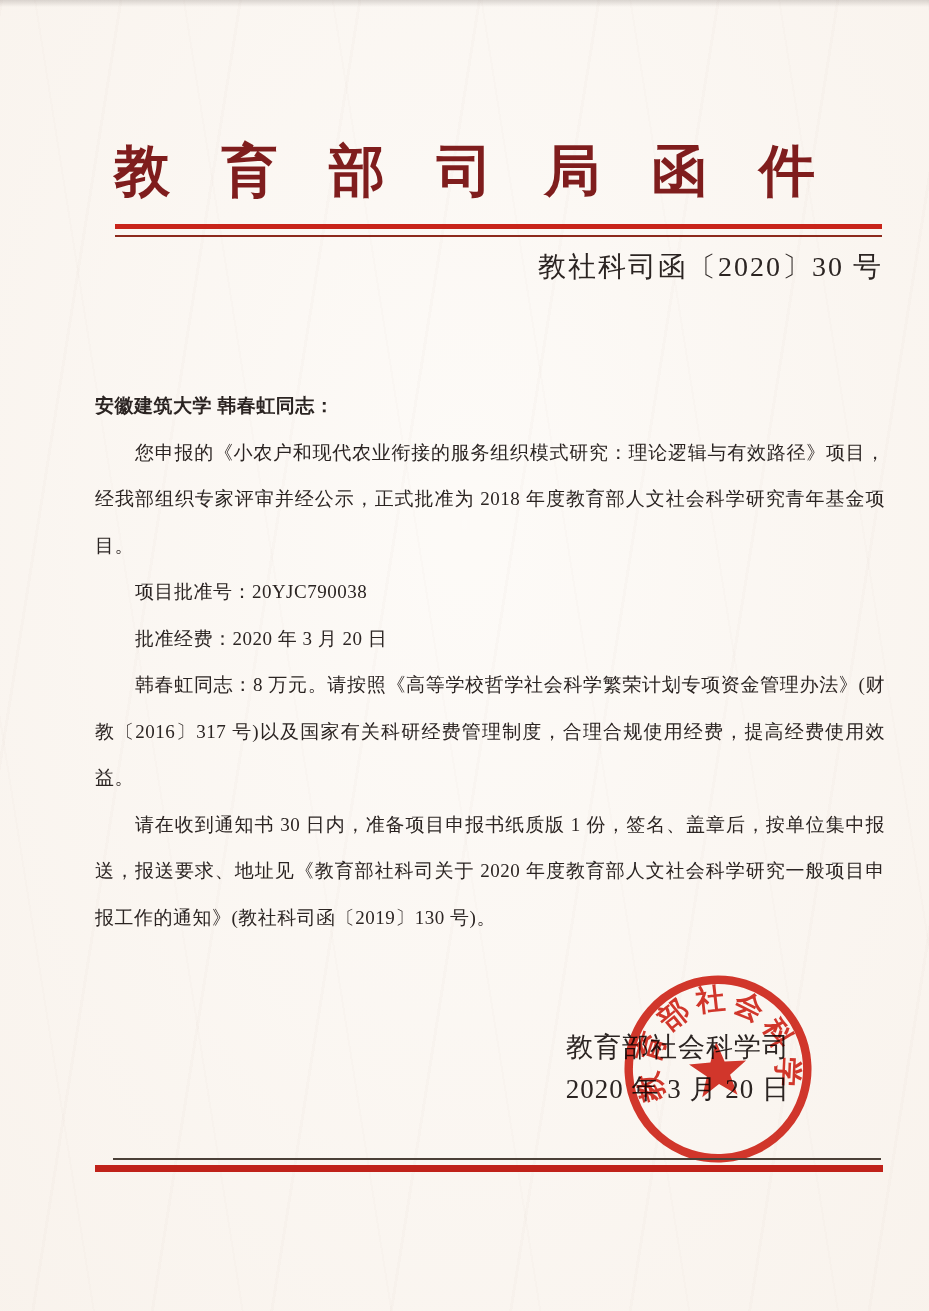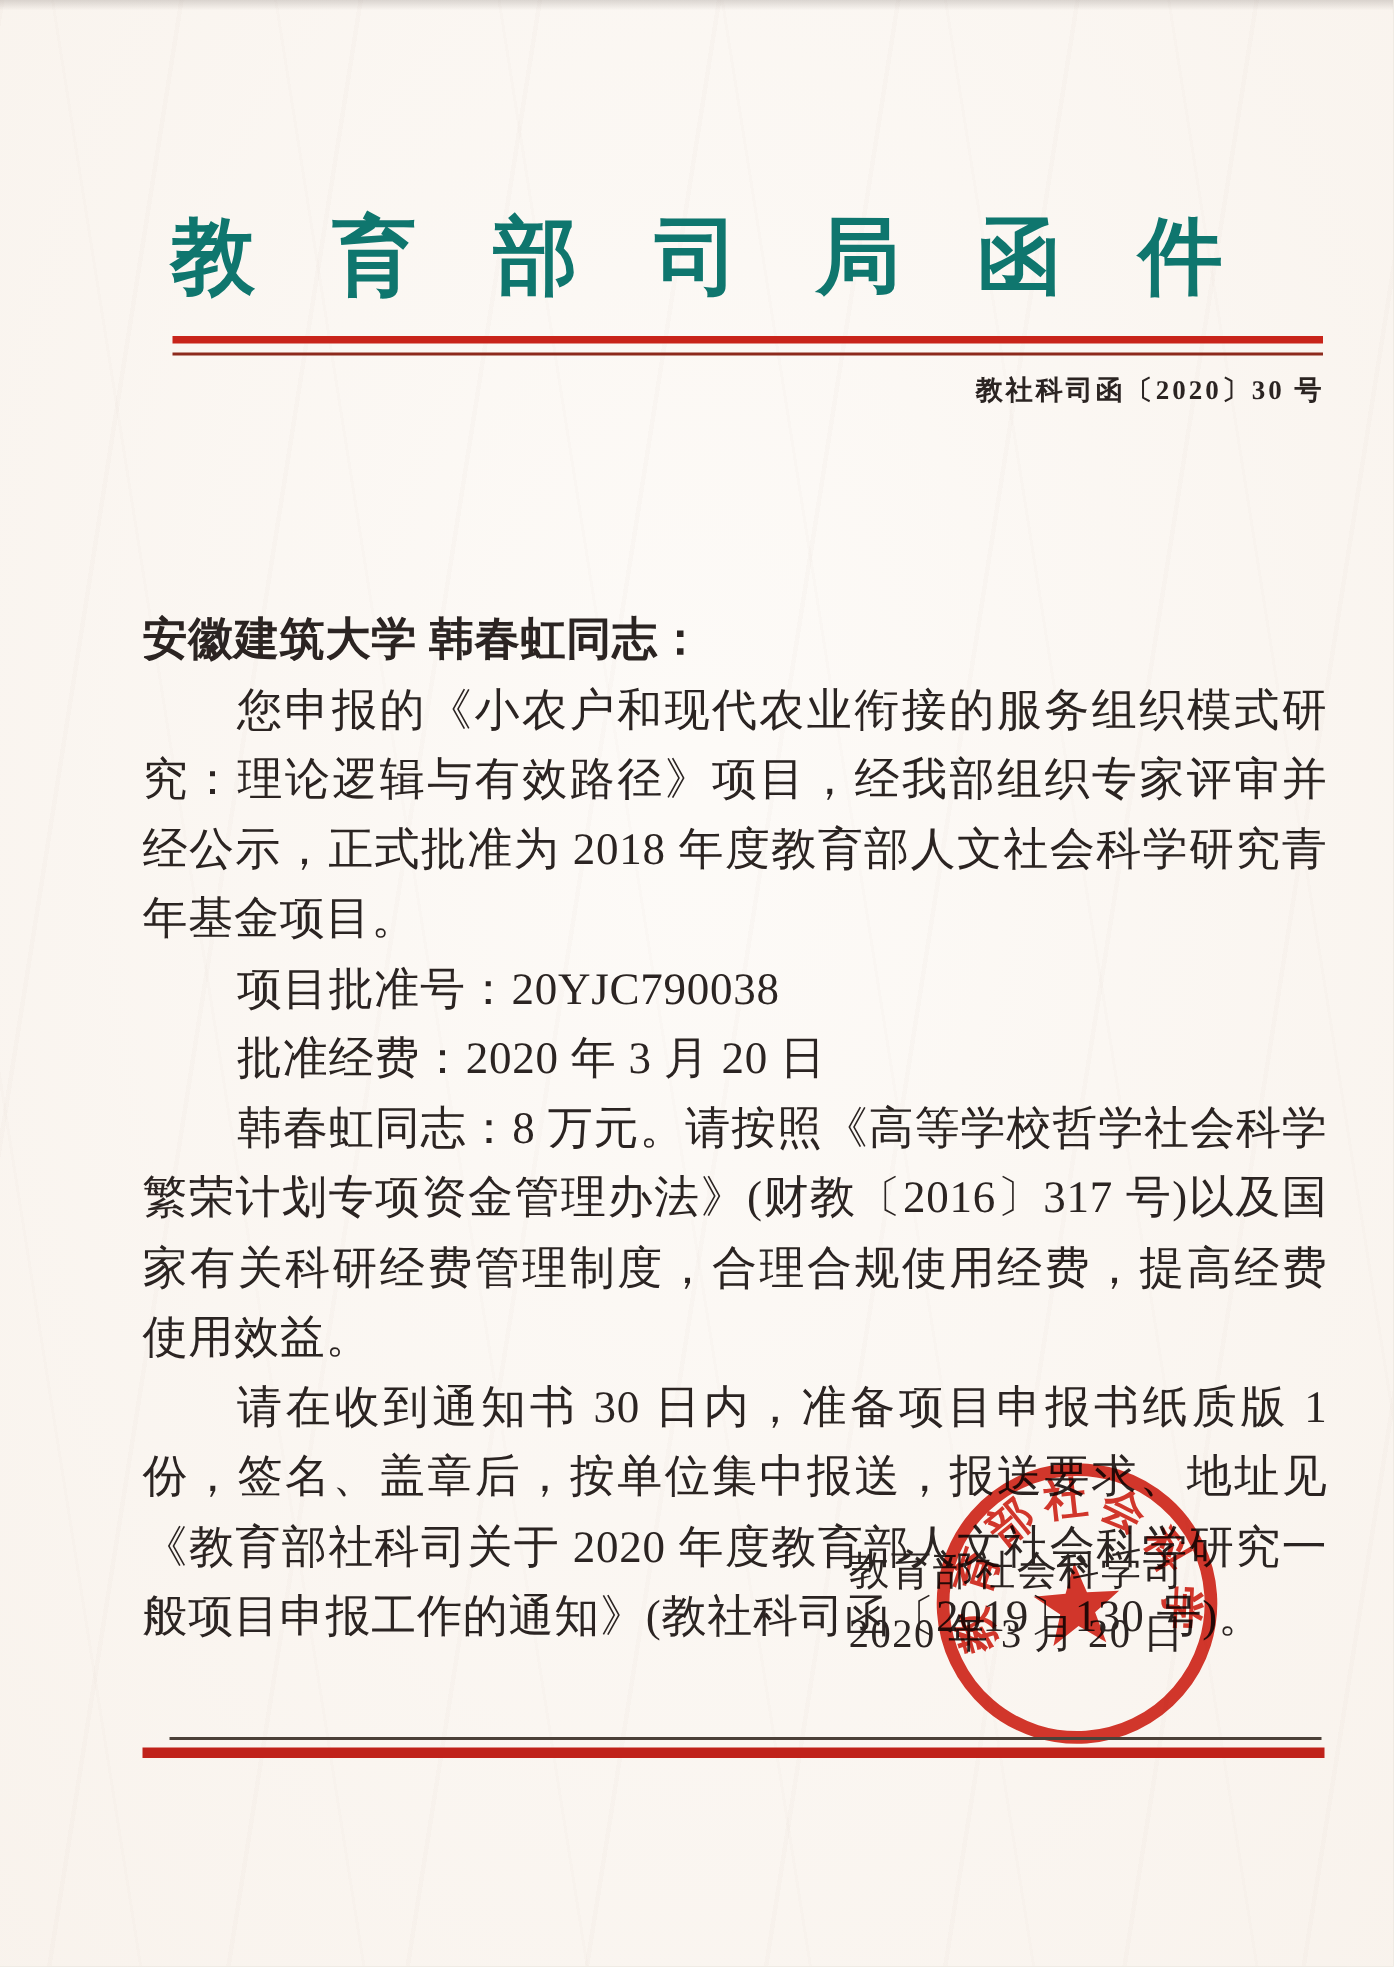--- a/index.html
+++ b/index.html
@@ -14,42 +14,42 @@
     background:
       repeating-linear-gradient(99deg, rgba(201,179,168,.05) 0 3px, transparent 3px 118px),
       repeating-linear-gradient(261deg, rgba(201,179,168,.04) 0 2px, transparent 2px 147px),
       radial-gradient(ellipse at 50% 40%, rgba(255,255,255,.5), rgba(216,198,188,.07));
   }
   .scan-edge { position:absolute; top:0; left:0; right:0; height:7px;
     background:linear-gradient(to bottom, rgba(120,110,105,.25), rgba(120,110,105,0)); }
 
   .letterhead {
     position:absolute; top:134px; left:0; width:100%;
-    text-align:center; color:#0f766e; font-weight:bold;
+    text-align:center; color:#7f1d1d; font-weight:bold;
     font-size:56px; letter-spacing:0.92em; text-indent:0.92em;
     white-space:nowrap;
   }
   .header-rule { position:absolute; left:115px; width:767px; }
   .header-rule .thick { height:5px; background:#c8241a; }
   .header-rule .thin  { height:2px; background:#8d2a1d; margin-top:6px; }
   .rule-top { top:224px; }
 
   .ref-number {
     position:absolute; top:248px; right:46px;
-    font-size:18px; letter-spacing:2px; font-weight:700;
+    font-size:28px; letter-spacing:2px; font-weight:400;
   }
   .doc-title {
     position:absolute; top:284px; left:0; width:100%;
     text-align:center; font-weight:bold; font-size:30px; line-height:41px;
     letter-spacing:1px;
   }
 
   .letter-body {
-    position:absolute; top:404px; left:95px; width:790px;
-    font-size:30px; line-height:46.5px; text-align:justify;
+    position:absolute; top:383px; left:95px; width:790px;
+    font-size:19px; line-height:46.5px; text-align:justify;
     letter-spacing:0.5px;
   }
   .letter-body p { margin:0; text-indent:2.1em; }
   .letter-body p.salutation { text-indent:0; font-weight:bold; }
   .bold { font-weight:normal; }
 
   .signature-block {
     position:absolute; top:1026px; right:139px;
     text-align:center; font-size:27px; line-height:42px; letter-spacing:1px;
   }

